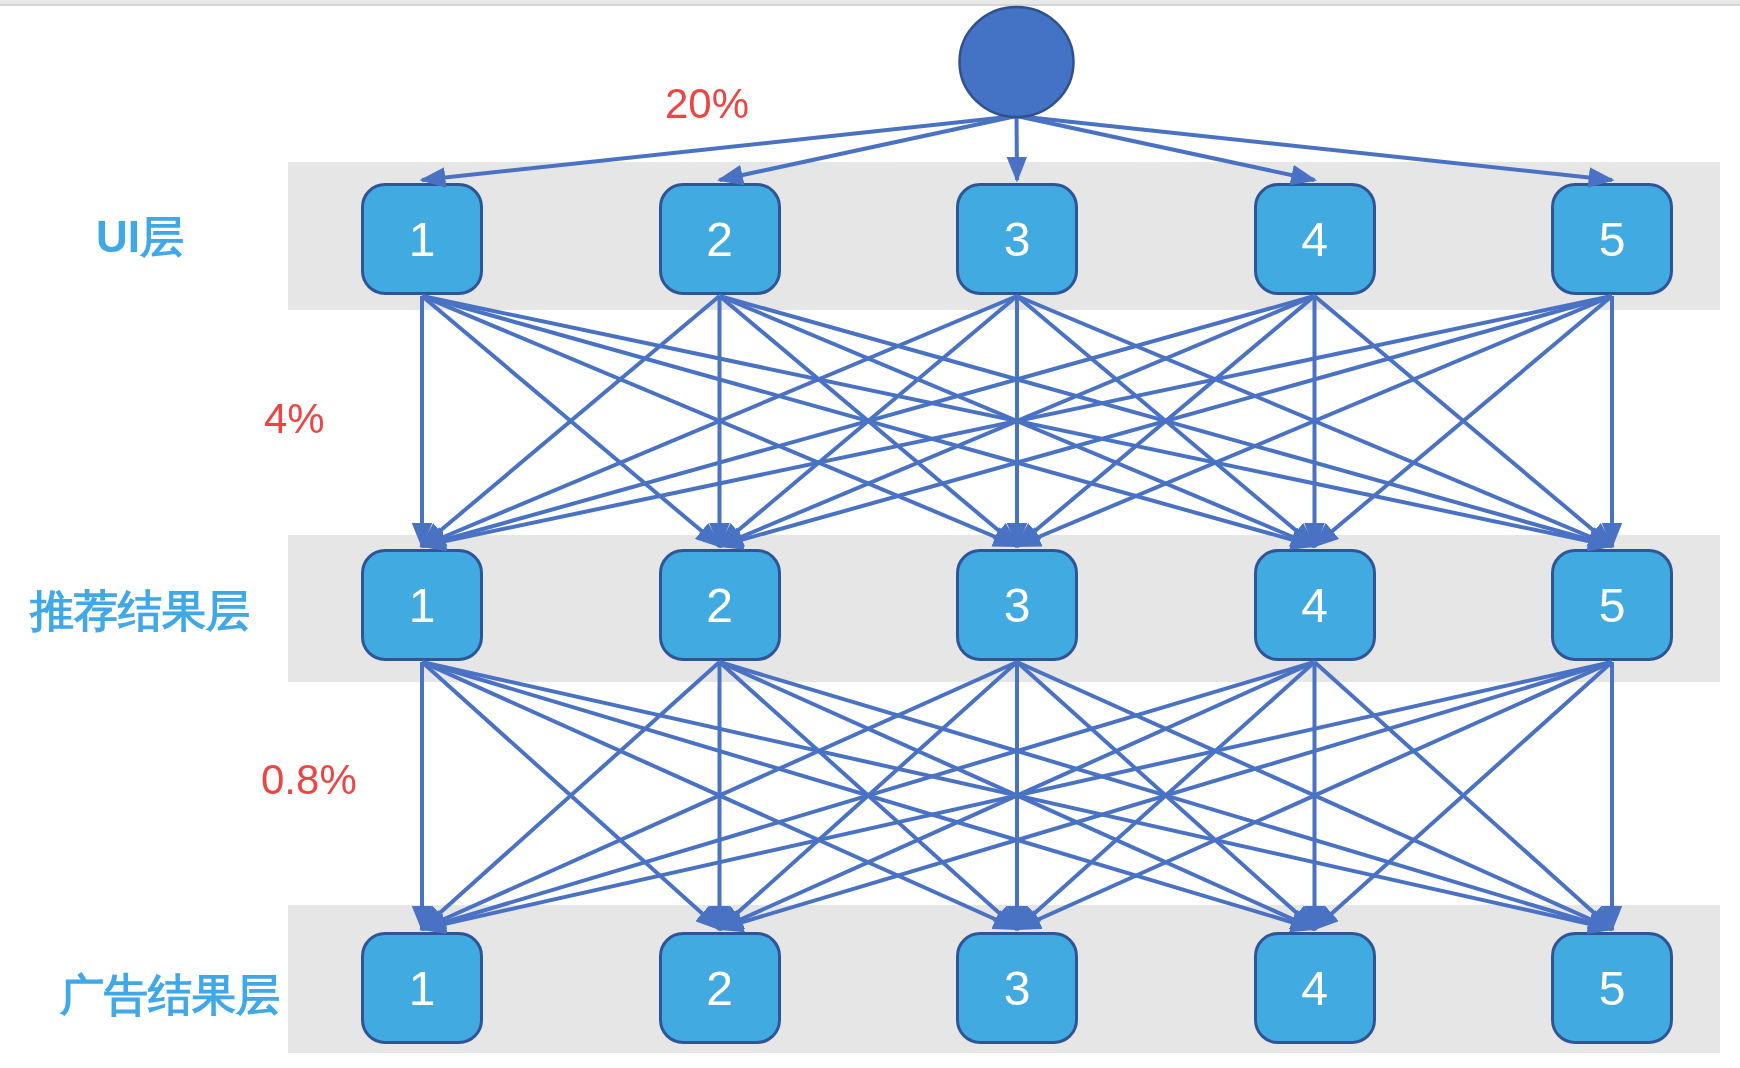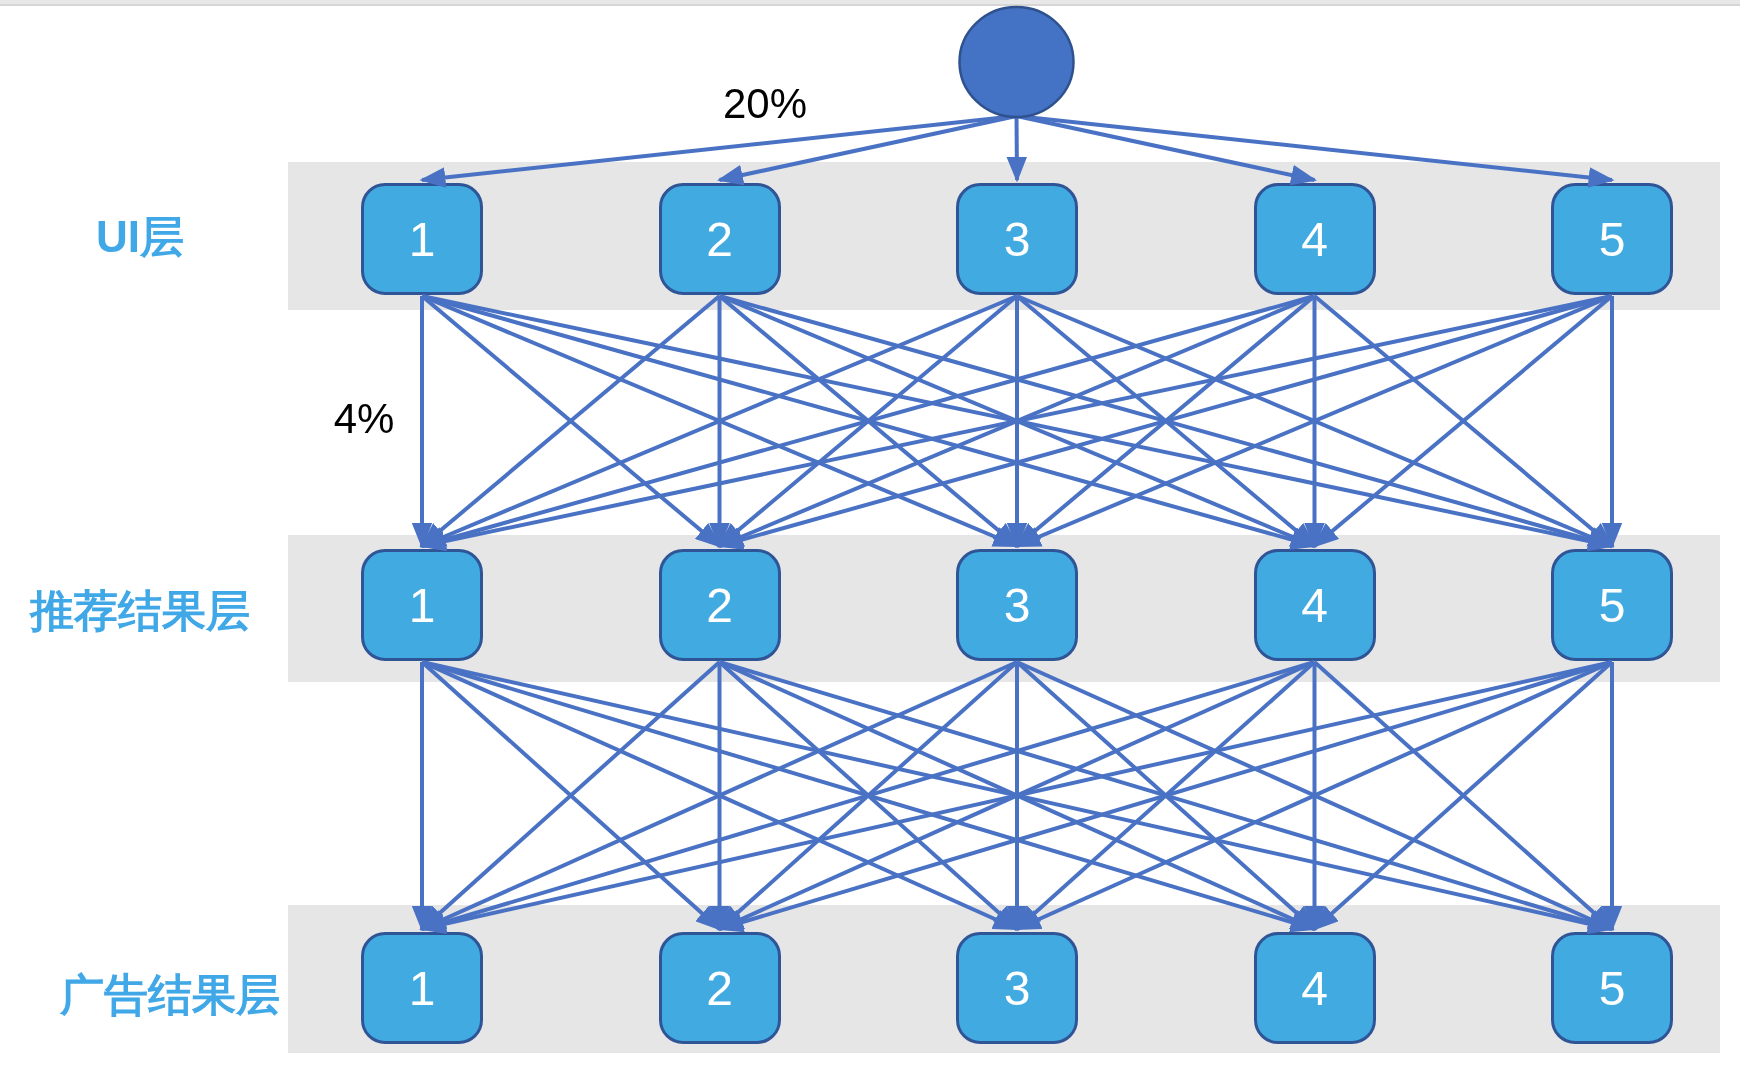--- a/index.html
+++ b/index.html
@@ -6,22 +6,22 @@
   .stage{position:relative;width:1740px;height:1068px;background:#ffffff;overflow:hidden;
          font-family:"Liberation Sans",sans-serif;}
   .topstrip{position:absolute;left:0;top:0;width:1740px;height:4px;background:#e8e8e8;z-index:1;}
   .topstrip2{position:absolute;left:0;top:4px;width:1740px;height:2px;background:#d6d6d6;z-index:1;}
   .band{position:absolute;left:288px;width:1432px;background:#e7e6e6;z-index:1;}
   .band-ui{top:162px;height:148px;}
   .band-rec{top:535px;height:147px;}
   .band-ad{top:905px;height:148px;}
   .layer-label{position:absolute;left:0;width:280px;text-align:center;font-weight:bold;
                font-size:44px;line-height:50px;color:#41a8e8;z-index:4;white-space:nowrap;}
-  .rate-label{position:absolute;width:200px;text-align:center;font-size:42px;line-height:48px;
-              color:#000000;z-index:4;white-space:nowrap;}
+  .rate-label{position:absolute;width:200px;text-align:left;font-size:42px;line-height:48px;
+              color:#ef4444;z-index:4;white-space:nowrap;}
   .node{position:absolute;width:122px;height:112px;box-sizing:border-box;border-radius:24px;
         background:#41aae1;border:3px solid #2f5597;display:flex;align-items:center;
         justify-content:center;color:#ffffff;font-size:48px;font-weight:300;z-index:2;}
   svg.wires{position:absolute;left:0;top:0;z-index:3;pointer-events:none;}
 </style>
 </head>
 <body>
 
 <div class="stage" id="stage">
   <div class="topstrip"></div>
@@ -30,20 +30,21 @@
   <div class="band band-ui"></div>
   <div class="band band-rec"></div>
   <div class="band band-ad"></div>
 
   <div class="layer-label" style="top:212px;">UI层</div>
   <div class="layer-label" style="top:586px;">推荐结果层</div>
   <div class="layer-label" style="top:970px;text-align:right;">广告结果层</div>
 
   <div class="rate-label" style="left:665px;top:80px;">20%</div>
   <div class="rate-label" style="left:264px;top:395px;">4%</div>
+  <div class="rate-label" style="left:261px;top:756px;">0.8%</div>
 
   <svg class="wires" id="wires" width="1740" height="1068" viewBox="0 0 1740 1068">
       <defs>
         <marker id="arw" viewBox="0 0 10 8" refX="9" refY="4" markerWidth="6.5" markerHeight="5.2" orient="auto-start-reverse">
           <path d="M0,0 L10,4 L0,8 z" fill="#4a72c4"></path>
         </marker>
       </defs>
       <line x1="1016.5" y1="116" x2="422" y2="180" stroke="#4a72c4" stroke-width="4" marker-end="url(#arw)"></line>
       <line x1="1016.5" y1="116" x2="719.5" y2="180" stroke="#4a72c4" stroke-width="4" marker-end="url(#arw)"></line>
       <line x1="1016.5" y1="116" x2="1017" y2="180" stroke="#4a72c4" stroke-width="4" marker-end="url(#arw)"></line>

